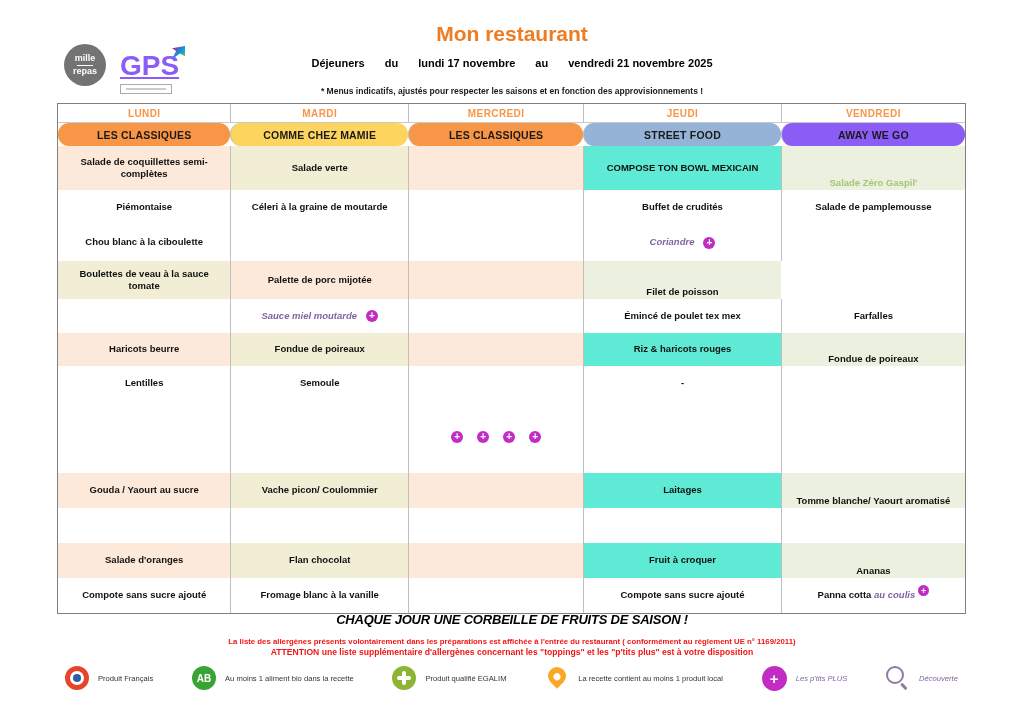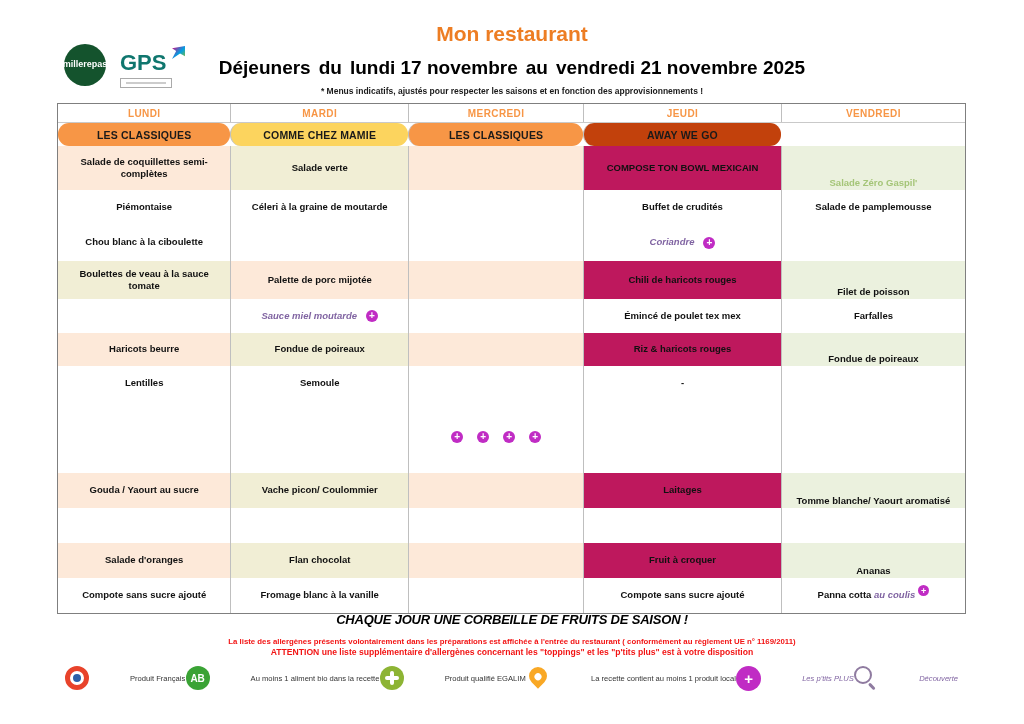--- a/index.html
+++ b/index.html
@@ -1,80 +1,80 @@
 <!DOCTYPE html>
 <html lang="fr"><head>
 <meta charset="utf-8">
 <style>
   html,body{margin:0;padding:0;background:#fff;}
   .page{position:relative;width:1024px;height:724px;background:#fff;
         font-family:"Liberation Sans",sans-serif;overflow:hidden;color:#111;}
 
   
   .logos{position:absolute;left:64px;top:44px;display:flex;align-items:flex-start;gap:14px;}
-  .mille-logo{width:42px;height:42px;border-radius:50%;background:#14532d;color:#fff;
-      display:flex;flex-direction:row;align-items:center;justify-content:center;
+  .mille-logo{width:42px;height:42px;border-radius:50%;background:#737373;color:#fff;
+      display:flex;flex-direction:column;align-items:center;justify-content:center;
       font-size:9px;font-weight:bold;line-height:1.05;}
   .mille-logo .sep{display:block;width:16px;border-top:1px solid #fff;margin:1px 0;}
   .gps-logo{position:relative;padding-top:6px;}
-  .gps-text{font-size:22px;font-weight:900;color:#0f766e;letter-spacing:0px;}
+  .gps-text{font-size:28px;font-weight:900;color:#8b5cf6;letter-spacing:0px;text-decoration:underline;}
   .gps-arrow{position:absolute;top:2px;left:52px;width:13px;height:13px;
       background:linear-gradient(135deg,#E6007E 0%,#009FE3 55%,#95C11F 100%);
       clip-path:polygon(100% 0,100% 78%,62% 58%,0 100%,32% 38%,0 18%);}
   .gps-tagline{width:50px;height:8px;border:1px solid #AAA;margin-top:2px;
       display:flex;align-items:center;justify-content:center;}
   .gps-tagline i{display:block;width:40px;height:2px;background:#CCC;}
 
   .page-title{position:absolute;left:0;top:22px;width:100%;text-align:center;
       font-size:21px;font-weight:bold;color:#ED7D23;}
   .subtitle{position:absolute;left:0;top:57px;width:100%;display:flex;
-      justify-content:center;gap:8px;font-size:19px;font-weight:bold;color:#000;}
+      justify-content:center;gap:20px;font-size:11px;font-weight:bold;color:#000;}
   .menu-note{position:absolute;left:0;top:86px;width:100%;text-align:center;
       font-size:8.5px;font-weight:bold;color:#1a1a1a;}
 
   
   .menu-table{position:absolute;left:57px;top:103px;width:909px;
       border:1px solid #7F7F7F;box-sizing:border-box;background:#fff;}
   .trow{display:grid;grid-template-columns:19.0% 19.6% 19.3% 21.8% 20.3%;}
   .cell{display:flex;align-items:center;justify-content:center;gap:9px;
       text-align:center;padding:1px 6px;box-sizing:border-box;min-width:0;}
   .cell + .cell{border-left:1px solid #BFBFBF;}
   .day-row{height:18px;border-bottom:1px solid #C9C9C9;}
   .day-cell{font-size:10px;font-weight:bold;color:#F79646;letter-spacing:.4px;}
   .theme-row{height:23px;}
   .theme-cell{font-size:10.5px;font-weight:bold;color:#1a1a1a;letter-spacing:.2px;border-radius:11px;}
   .theme-orange{background:#F79646;}
   .theme-yellow{background:#FCD45E;}
   .theme-blue{background:#95B3D7;}
-  .theme-green{background:#c2410c;}
+  .theme-green{background:#8b5cf6;}
   .bg-white{background:#fff;}
   .bg-peach{background:#FDE9D9;}
   .bg-cream{background:#F1EED5;align-items:center;}
-  .bg-blue{background:#be185d;}
+  .bg-blue{background:#5eead4;}
   .bg-green{background:#EBF1DE;align-items:flex-end;}
   .dish{font-size:9.5px;font-weight:bold;line-height:1.3;color:#111;}
   .style-purple{color:#8064A2;font-style:italic;}
   .style-green-text{color:#A5C578;}
   .plus-badge{flex:none;display:inline-flex;align-items:center;justify-content:center;
       width:12px;height:12px;border-radius:50%;background:#C02CC4;color:#fff;
       font-size:10px;font-weight:bold;line-height:12px;}
   .sup .plus-badge{transform:translateY(-5px);margin-left:-6px;width:11px;height:11px;font-size:9px;}
   .icon-group{display:inline-flex;gap:14px;}
 
   
   .fruits-banner{position:absolute;left:0;top:612px;width:100%;text-align:center;
       font-size:13px;font-weight:bold;font-style:italic;color:#000;letter-spacing:-0.2px;}
   .allergen-1{position:absolute;left:0;top:637px;width:100%;text-align:center;
       font-size:7.8px;font-weight:bold;color:#F21414;}
   .allergen-2{position:absolute;left:0;top:647px;width:100%;text-align:center;
       font-size:8.6px;font-weight:bold;color:#F21414;}
   .legend{position:absolute;left:57px;top:660px;width:909px;height:36px;
       display:flex;align-items:center;justify-content:space-between;padding:0 8px;box-sizing:border-box;}
   .legend-item{display:flex;align-items:center;gap:9px;}
-  .legend-label{font-size:7.6px;color:#333;margin-left:32px;}
+  .legend-label{font-size:7.6px;color:#333;}
   .legend-label.style-purple{color:#8064A2;font-style:italic;}
   .lg-icon{flex:none;display:inline-flex;align-items:center;justify-content:center;}
   .cocarde{width:24px;height:24px;border-radius:50%;border:5px solid #E8432B;background:#fff;
       box-sizing:border-box;position:relative;}
   .cocarde i{display:block;width:8px;height:8px;border-radius:50%;background:#2D5FA8;}
   .ab-bio{width:24px;height:24px;border-radius:50%;background:#3AA335;color:#fff;
       font-size:10px;font-weight:bold;}
   .egalim{width:24px;height:24px;border-radius:50%;background:#8DB434;position:relative;}
   .egalim:before,.egalim:after{content:"";position:absolute;background:#fff;border-radius:2px;}
   .egalim:before{left:5px;top:10px;width:14px;height:4px;}
@@ -126,20 +126,21 @@
         <div class="cell day-cell">LUNDI</div>
         <div class="cell day-cell">MARDI</div>
         <div class="cell day-cell">MERCREDI</div>
         <div class="cell day-cell">JEUDI</div>
         <div class="cell day-cell">VENDREDI</div>
       </div>
       <div class="trow theme-row">
         <div class="cell theme-cell theme-orange">LES CLASSIQUES</div>
         <div class="cell theme-cell theme-yellow">COMME CHEZ MAMIE</div>
         <div class="cell theme-cell theme-orange">LES CLASSIQUES</div>
+        <div class="cell theme-cell theme-blue">STREET FOOD</div>
         <div class="cell theme-cell theme-green">AWAY WE GO</div>
       </div>
       <div class="trow" style="height: 44px; border-radius: 17px;">
         <div class="cell bg-peach">
           <span class="dish">Salade de coquillettes semi-complètes</span>
         </div>
         <div class="cell bg-cream">
           <span class="dish">Salade verte</span>
         </div>
         <div class="cell bg-peach"></div>
@@ -178,23 +179,20 @@
         <div class="cell bg-white"></div>
       </div>
       <div class="trow" style="height: 38px;">
         <div class="cell bg-cream">
           <span class="dish">Boulettes de veau à la sauce tomate</span>
         </div>
         <div class="cell bg-peach">
           <span class="dish">Palette de porc mijotée</span>
         </div>
         <div class="cell bg-peach"></div>
-        <div class="cell bg-blue">
-          <span class="dish">Chili de haricots rouges</span>
-        </div>
         <div class="cell bg-green">
           <span class="dish">Filet de poisson</span>
         </div>
       </div>
       <div class="trow" style="height: 34px;">
         <div class="cell bg-white"></div>
         <div class="cell bg-white">
           <span class="dish style-purple">Sauce miel moutarde</span>
           <span class="plus-badge">+</span>
         </div>

